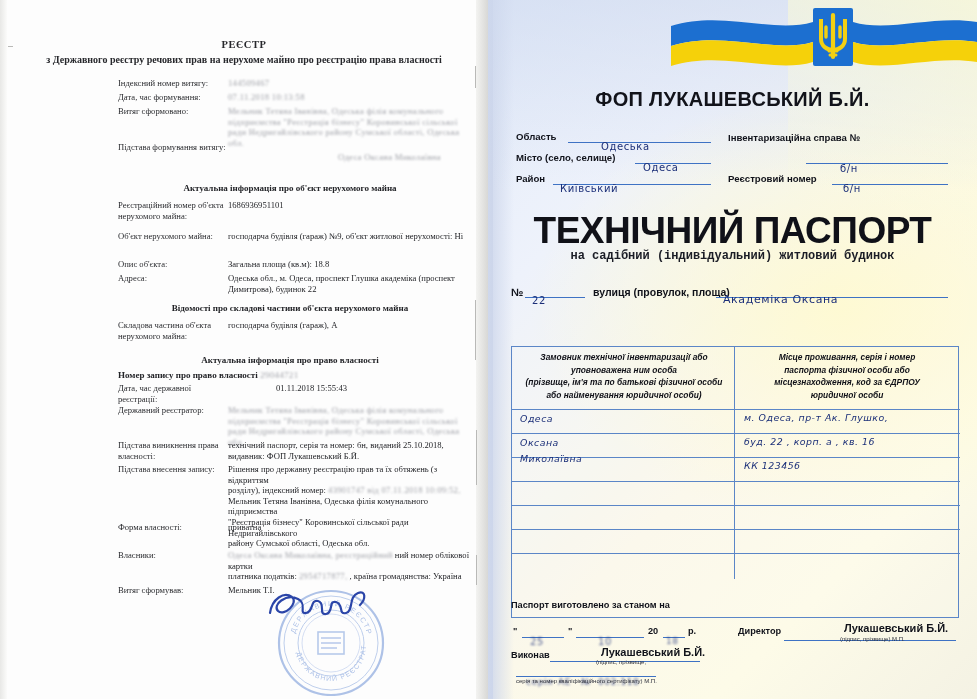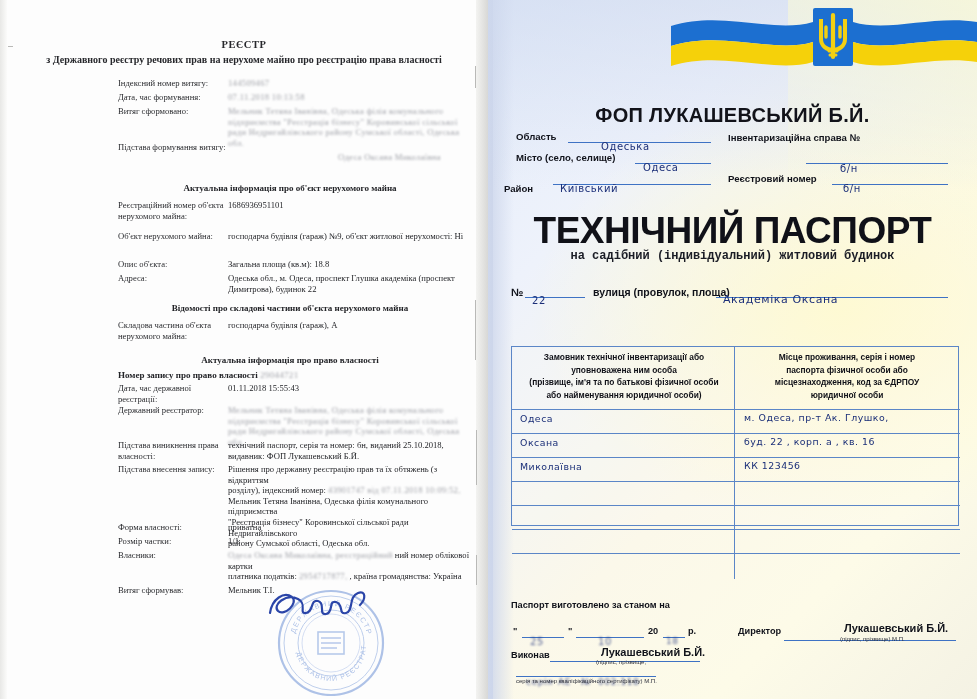--- a/index.html
+++ b/index.html
@@ -108,21 +108,21 @@
     background: linear-gradient(200deg, rgba(255,253,210,.75), rgba(255,253,215,0) 65%);
     pointer-events: none;
   }
 
   
   .flag-wrap {
     position: absolute; left: 175px; top: 8px; width: 340px; height: 60px;
   }
 
   .fop-name {
-    position: absolute; left: 0; right: 0; top: 104px;
+    position: absolute; left: 0; right: 0; top: 88px;
     text-align: center;
     font-family: "Liberation Sans", sans-serif;
     font-weight: bold;
     font-size: 20px;
     color: #12131a;
     letter-spacing: .3px;
   }
 
   .fld { position: absolute; font-family: "Liberation Sans", sans-serif; font-weight: bold; font-size: 9.6px; color: #10121a; }
   .rule {
@@ -157,23 +157,24 @@
     font-family: Liberation Mono, monospace;
     font-weight: bold;
     font-size: 12px;
     color: #1b1d26;
   }
 
   
   .tbl {
     position: absolute;
     left: 511px; top: 346px;
-    width: 448px; height: 180px;
+    width: 448px; height: 272px;
     border: 1.3px solid #5b86c7;
     background: rgba(255,255,255,.10);
+    font-style: italic;
   }
   .tbl .vsep {
     position: absolute; left: 222px; top: 0; width: 0; height: 232px;
     border-left: 1.3px solid #5b86c7;
   }
   .tbl .hsep { position: absolute; left: 0; width: 448px; border-top: 1.2px solid #5b86c7; }
   .th {
     position: absolute;
     top: 4px;
     font-family: "Liberation Sans", sans-serif;
@@ -275,21 +276,21 @@
       <div class="vt-value">господарча будівля (гараж), А</div>
     </div>
 
     <div class="vt-sec" style="top:355px;">Актуальна інформація про право власності</div>
 
     <div style="position:absolute;left:118px;top:370px;font-size:9px;font-weight:bold;color:#232428;">
       <span>Номер запису про право власності</span>
       <span class="blurred" style="font-weight:normal;">29044721</span>
     </div>
 
-    <div class="vt-row" style="left:118px; top:383px; right:18px;">
+    <div class="vt-row" style="left:118px; top:383px; right:18px;gap:48px;">
       <div class="vt-label">Дата, час державної реєстрації:</div>
       <div class="vt-value">01.11.2018 15:55:43</div>
     </div>
 
     <div class="vt-row" style="left:118px; top:405px; right:18px;">
       <div class="vt-label">Державний реєстратор:</div>
       <div class="vt-value blurred">Мельник Тетяна Іванівна, Одеська філія комунального підприємства "Реєстрація бізнесу" Коровинської сільської ради Недригайлівського району Сумської області, Одеська обл.</div>
     </div>
 
     <div class="vt-row" style="left:118px; top:440px; right:18px;">
@@ -307,24 +308,20 @@
         <span class="vt-line2">"Реєстрація бізнесу" Коровинської сільської ради Недригайлівського</span>
         <span class="vt-line2">району Сумської області, Одеська обл.</span>
       </div>
     </div>
 
     <div class="vt-row" style="left:118px; top:522px; right:18px;">
       <div class="vt-label">Форма власності:</div>
       <div class="vt-value">приватна</div>
     </div>
 
-    <div class="vt-row" style="left:118px; top:536px; right:18px;">
-      <div class="vt-label">Розмір частки:</div>
-      <div class="vt-value">1/1</div>
-    </div>
 
     <div class="vt-row" style="left:118px; top:550px; right:18px;">
       <div class="vt-label">Власники:</div>
       <div class="vt-value">
         <span class="blurred">Одеса Оксана Миколаївна, реєстраційний</span>
         <span>ний номер облікової картки</span>
         <span class="vt-line2">
           <span>платника податків:</span>
           <span class="blurred">2954717877,</span>
           <span>, країна громадянства: Україна</span>
@@ -388,21 +385,21 @@
     <div class="fop-name">ФОП ЛУКАШЕВСЬКИЙ Б.Й.</div>
 
     <div class="fld" style="left:28px; top:131px;">Область</div>
     <div class="rule" style="left:80px; top:142px; width:143px;"></div>
     <div class="hand" style="left:113px; top:129px;">Одеська</div>
 
     <div class="fld" style="left:28px; top:152px;">Місто (село, селище)</div>
     <div class="rule" style="left:147px; top:163px; width:76px;"></div>
     <div class="hand" style="left:155px; top:150px;">Одеса</div>
 
-    <div class="fld" style="left:16px; top:173px;margin-top:10px;">Район</div>
+    <div class="fld" style="left:28px; top:173px;">Район</div>
     <div class="rule" style="left:65px; top:184px; width:158px;"></div>
     <div class="hand" style="left:72px; top:171px;">Київський</div>
 
     <div class="fld" style="left:240px; top:131px; line-height:14px;">
       <span>Інвентаризаційна справа №</span>
     </div>
     <div class="rule" style="left:318px; top:163px; width:142px;"></div>
     <div class="hand" style="left:352px; top:151px;">б/н</div>
 
     <div class="fld" style="left:240px; top:173px;">Реєстровий номер</div>
@@ -439,21 +436,21 @@
       <div class="hsep" style="top:62px;"></div>
       <div class="hsep" style="top:86px;"></div>
       <div class="hsep" style="top:110px;"></div>
       <div class="hsep" style="top:134px;"></div>
       <div class="hsep" style="top:158px;"></div>
       <div class="hsep" style="top:182px;"></div>
       <div class="hsep" style="top:206px;"></div>
 
       <div class="cell-hand blur" style="left:8px; top:66px;">Одеса</div>
       <div class="cell-hand blur" style="left:8px; top:90px;">Оксана</div>
-      <div class="cell-hand blur" style="left:8px; top:114px;">Миколаївна</div>
+      <div class="cell-hand blur" style="left:8px; top:106px;">Миколаївна</div>
 
       <div class="cell-hand" style="left:232px; top:65px;">м. Одеса, пр-т Ак. Глушко,</div>
       <div class="cell-hand" style="left:232px; top:89px;">буд. 22 , корп. а , кв. 16</div>
       <div class="cell-hand blur" style="left:232px; top:113px;">КК 123456</div>
     </div>
 
     <div class="ft" style="left:23px; top:600px;">Паспорт виготовлено за станом на</div>
 
     <div class="ft" style="left:25px; top:626px;">"</div>
     <div class="rule" style="left:34px; top:637px; width:42px;"></div>

